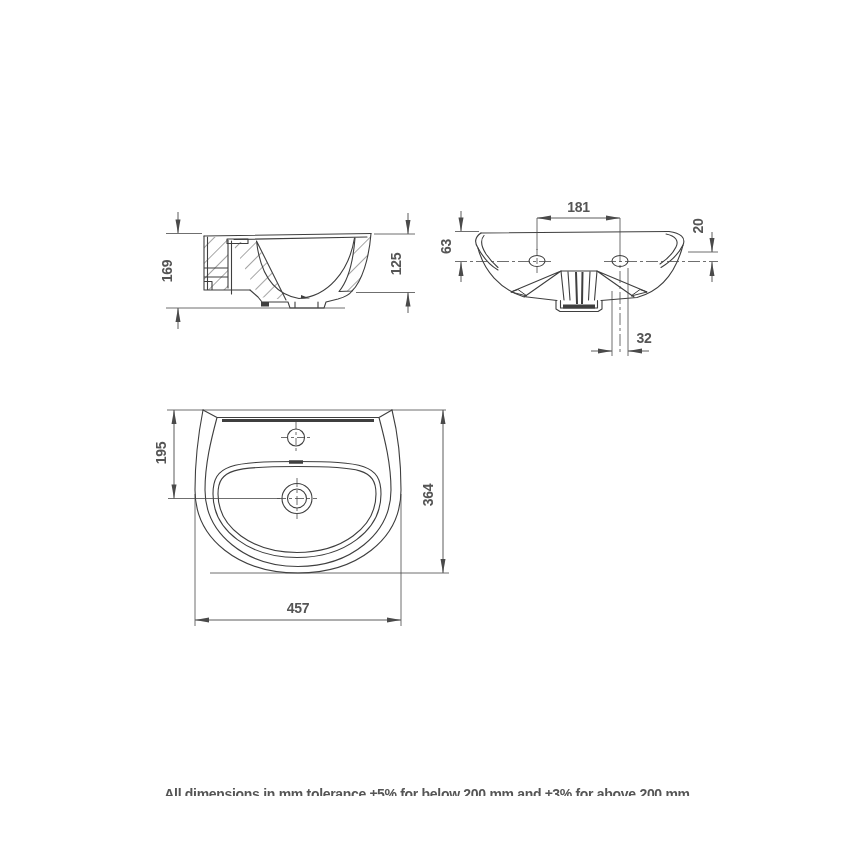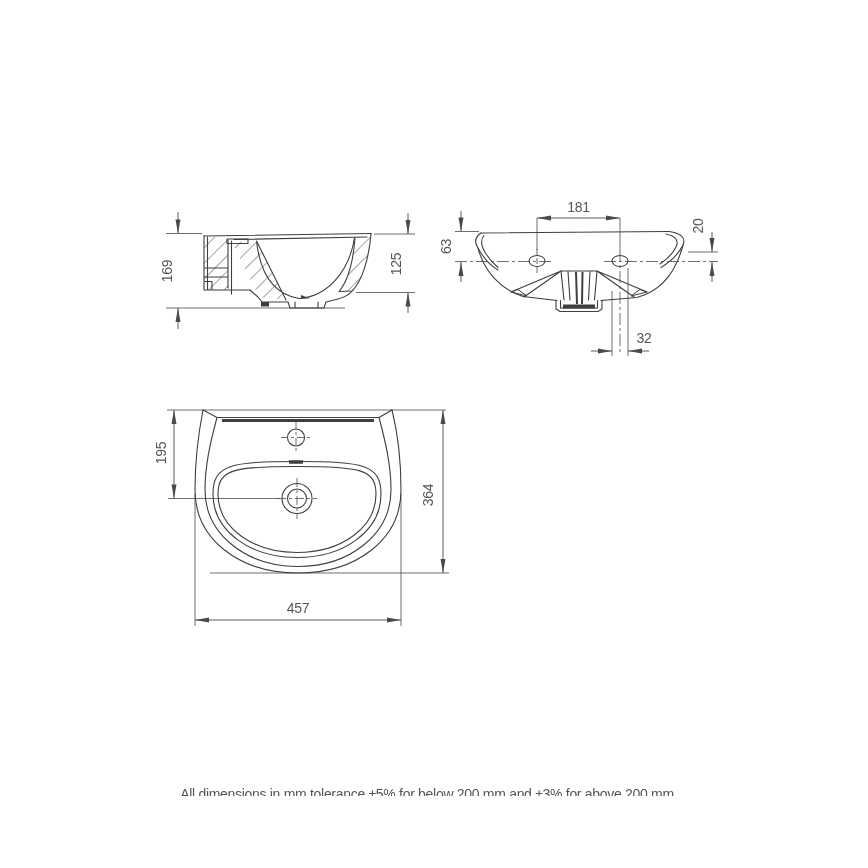--- a/index.html
+++ b/index.html
@@ -1,17 +1,17 @@
 <!DOCTYPE html>
 <html><head>
 <meta charset="utf-8">
 <style>
   html,body{margin:0;padding:0;background:#ffffff;}
   .canvas{position:relative;width:868px;height:796px;background:#ffffff;overflow:hidden;
-          font-family:"Liberation Sans",sans-serif;}
+          font-family:"Liberation Sans",sans-serif;font-weight:bold;}
   svg text{fill:#555555;font-family:"Liberation Sans",sans-serif;font-size:14px;letter-spacing:-0.3px;}
   .outline{stroke:#3f3f3f;stroke-width:1.1;fill:none;stroke-linecap:round;stroke-linejoin:round;}
   .thin{stroke:#4a4a4a;stroke-width:0.8;fill:none;}
   .dim{stroke:#4a4a4a;stroke-width:0.9;fill:none;}
   .arrow{fill:#4a4a4a;stroke:none;}
   .dark{fill:#3f3f3f;stroke:none;}
   .band{stroke:#3f3f3f;stroke-width:3;fill:none;}
 </style>
 </head>
 <body>

